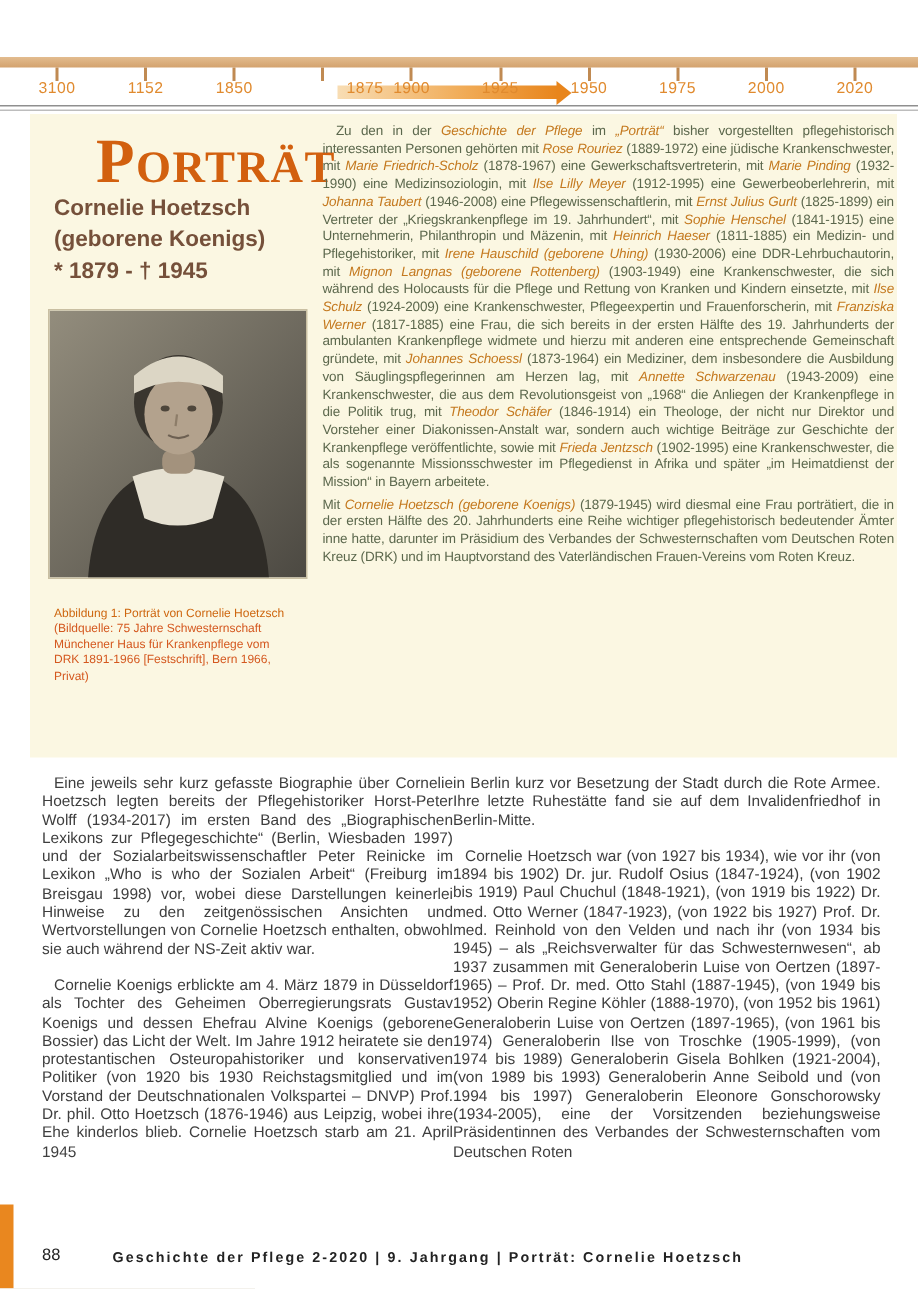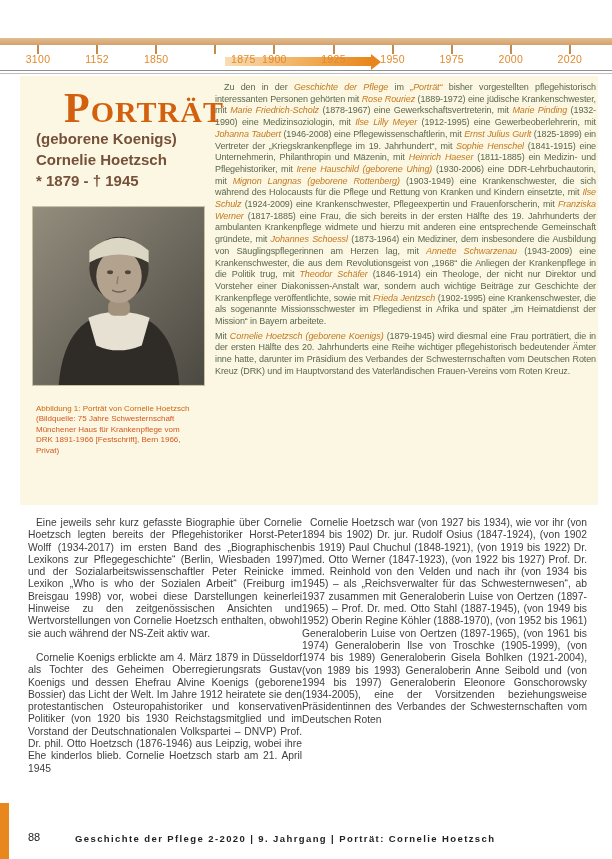--- a/index.html
+++ b/index.html
@@ -95,22 +95,22 @@
       <span class="tl-year" style="left: 510.8px;">2000</span>
       <span class="tl-year" style="left: 569.9px;">2020</span>
     </div>
   <div class="tl-rule1"></div>
   <div class="tl-rule2"></div>
 
   <div class="feature-panel"></div>
 
   <div class="page-title">Porträt</div>
   <div class="person-head">
+    <div>Cornelie Hoetzsch</div>
     <div>(geborene Koenigs)</div>
-    <div>Cornelie Hoetzsch</div>
     <div>* 1879 - † 1945</div>
   </div>
 
   <div class="photo">
     <svg viewBox="0 0 173 180" xmlns="http://www.w3.org/2000/svg">
       <defs>
         <linearGradient id="bg" x1="0" y1="0" x2="1" y2="1">
           <stop offset="0" stop-color="#938d7d"></stop>
           <stop offset="1" stop-color="#4c4942"></stop>
         </linearGradient>
@@ -145,20 +145,21 @@
       <p><span>Zu den in der </span><span class="hl">Geschichte der Pflege</span><span> im </span><span class="hl">„Porträt“</span><span> bisher vorgestellten pflegehistorisch interessanten Personen gehörten mit </span><span class="hl">Rose Rouriez</span><span> (1889-1972) eine jüdische Krankenschwester, mit </span><span class="hl">Marie Friedrich-Scholz</span><span> (1878-1967) eine Gewerkschaftsvertreterin, mit </span><span class="hl">Marie Pinding</span><span> (1932-1990) eine Medizinsoziologin, mit </span><span class="hl">Ilse Lilly Meyer</span><span> (1912-1995) eine Gewerbeoberlehrerin, mit </span><span class="hl">Johanna Taubert</span><span> (1946-2008) eine Pflegewissenschaftlerin, mit </span><span class="hl">Ernst Julius Gurlt</span><span> (1825-1899) ein Vertreter der „Kriegskrankenpflege im 19. Jahrhundert“, mit </span><span class="hl">Sophie Henschel</span><span> (1841-1915) eine Unternehmerin, Philanthropin und Mäzenin, mit </span><span class="hl">Heinrich Haeser</span><span> (1811-1885) ein Medizin- und Pflegehistoriker, mit </span><span class="hl">Irene Hauschild (geborene Uhing)</span><span> (1930-2006) eine DDR-Lehrbuchautorin, mit </span><span class="hl">Mignon Langnas (geborene Rottenberg)</span><span> (1903-1949) eine Krankenschwester, die sich während des Holocausts für die Pflege und Rettung von Kranken und Kindern einsetzte, mit </span><span class="hl">Ilse Schulz</span><span> (1924-2009) eine Krankenschwester, Pflegeexpertin und Frauenforscherin, mit </span><span class="hl">Franziska Werner</span><span> (1817-1885) eine Frau, die sich bereits in der ersten Hälfte des 19. Jahrhunderts der ambulanten Krankenpflege widmete und hierzu mit anderen eine entsprechende Gemeinschaft gründete, mit </span><span class="hl">Johannes Schoessl</span><span> (1873-1964) ein Mediziner, dem insbesondere die Ausbildung von Säuglingspflegerinnen am Herzen lag, mit </span><span class="hl">Annette Schwarzenau</span><span> (1943-2009) eine Krankenschwester, die aus dem Revolutionsgeist von „1968“ die Anliegen der Krankenpflege in die Politik trug, mit </span><span class="hl">Theodor Schäfer</span><span> (1846-1914) ein Theologe, der nicht nur Direktor und Vorsteher einer Diakonissen-Anstalt war, sondern auch wichtige Beiträge zur Geschichte der Krankenpflege veröffentlichte, sowie mit </span><span class="hl">Frieda Jentzsch</span><span> (1902-1995) eine Krankenschwester, die als sogenannte Missionsschwester im Pflegedienst in Afrika und später „im Heimatdienst der Mission“ in Bayern arbeitete.</span></p>
       <p><span>Mit </span><span class="hl">Cornelie Hoetzsch (geborene Koenigs)</span><span> (1879-1945) wird diesmal eine Frau porträtiert, die in der ersten Hälfte des 20. Jahrhunderts eine Reihe wichtiger pflegehistorisch bedeutender Ämter inne hatte, darunter im Präsidium des Verbandes der Schwesternschaften vom Deutschen Roten Kreuz (DRK) und im Hauptvorstand des Vaterländischen Frauen-Vereins vom Roten Kreuz.</span></p>
     </div>
 
   <div class="columns">
     <div class="col col-left">
         <p>Eine jeweils sehr kurz gefasste Biographie über Cornelie Hoetzsch legten bereits der Pflegehistoriker Horst-Peter Wolff (1934-2017) im ersten Band des „Biographischen Lexikons zur Pflegegeschichte“ (Berlin, Wiesbaden 1997) und der Sozialarbeitswissenschaftler Peter Reinicke im Lexikon „Who is who der Sozialen Arbeit“ (Freiburg im Breisgau 1998) vor, wobei diese Darstellungen keinerlei Hinweise zu den zeitgenössischen Ansichten und Wertvorstellungen von Cornelie Hoetzsch enthalten, obwohl sie auch während der NS-Zeit aktiv war.</p>
         <p>Cornelie Koenigs erblickte am 4. März 1879 in Düsseldorf als Tochter des Geheimen Oberregierungsrats Gustav Koenigs und dessen Ehefrau Alvine Koenigs (geborene Bossier) das Licht der Welt. Im Jahre 1912 heiratete sie den protestantischen Osteuropahistoriker und konservativen Politiker (von 1920 bis 1930 Reichstagsmitglied und im Vorstand der Deutschnationalen Volkspartei – DNVP) Prof. Dr. phil. Otto Hoetzsch (1876-1946) aus Leipzig, wobei ihre Ehe kinderlos blieb. Cornelie Hoetzsch starb am 21. April 1945</p>
       </div>
     <div class="col col-right">
+        <p class="no-indent">in Berlin kurz vor Besetzung der Stadt durch die Rote Armee. Ihre letzte Ruhestätte fand sie auf dem Invalidenfriedhof in Berlin-Mitte.</p>
         <p>Cornelie Hoetzsch war (von 1927 bis 1934), wie vor ihr (von 1894 bis 1902) Dr. jur. Rudolf Osius (1847-1924), (von 1902 bis 1919) Paul Chuchul (1848-1921), (von 1919 bis 1922) Dr. med. Otto Werner (1847-1923), (von 1922 bis 1927) Prof. Dr. med. Reinhold von den Velden und nach ihr (von 1934 bis 1945) – als „Reichsverwalter für das Schwesternwesen“, ab 1937 zusammen mit Generaloberin Luise von Oertzen (1897-1965) – Prof. Dr. med. Otto Stahl (1887-1945), (von 1949 bis 1952) Oberin Regine Köhler (1888-1970), (von 1952 bis 1961) Generaloberin Luise von Oertzen (1897-1965), (von 1961 bis 1974) Generaloberin Ilse von Troschke (1905-1999), (von 1974 bis 1989) Generaloberin Gisela Bohlken (1921-2004), (von 1989 bis 1993) Generaloberin Anne Seibold und (von 1994 bis 1997) Generaloberin Eleonore Gonschorowsky (1934-2005), eine der Vorsitzenden beziehungsweise Präsidentinnen des Verbandes der Schwesternschaften vom Deutschen Roten</p>
       </div>
   </div>
 
   <div class="accent-strip"></div>
   <div class="footer">
     <span class="page-number">88</span>
     <span class="footer-info">Geschichte der Pflege 2-2020 | 9. Jahrgang | Porträt: Cornelie Hoetzsch</span>
   </div>
 

